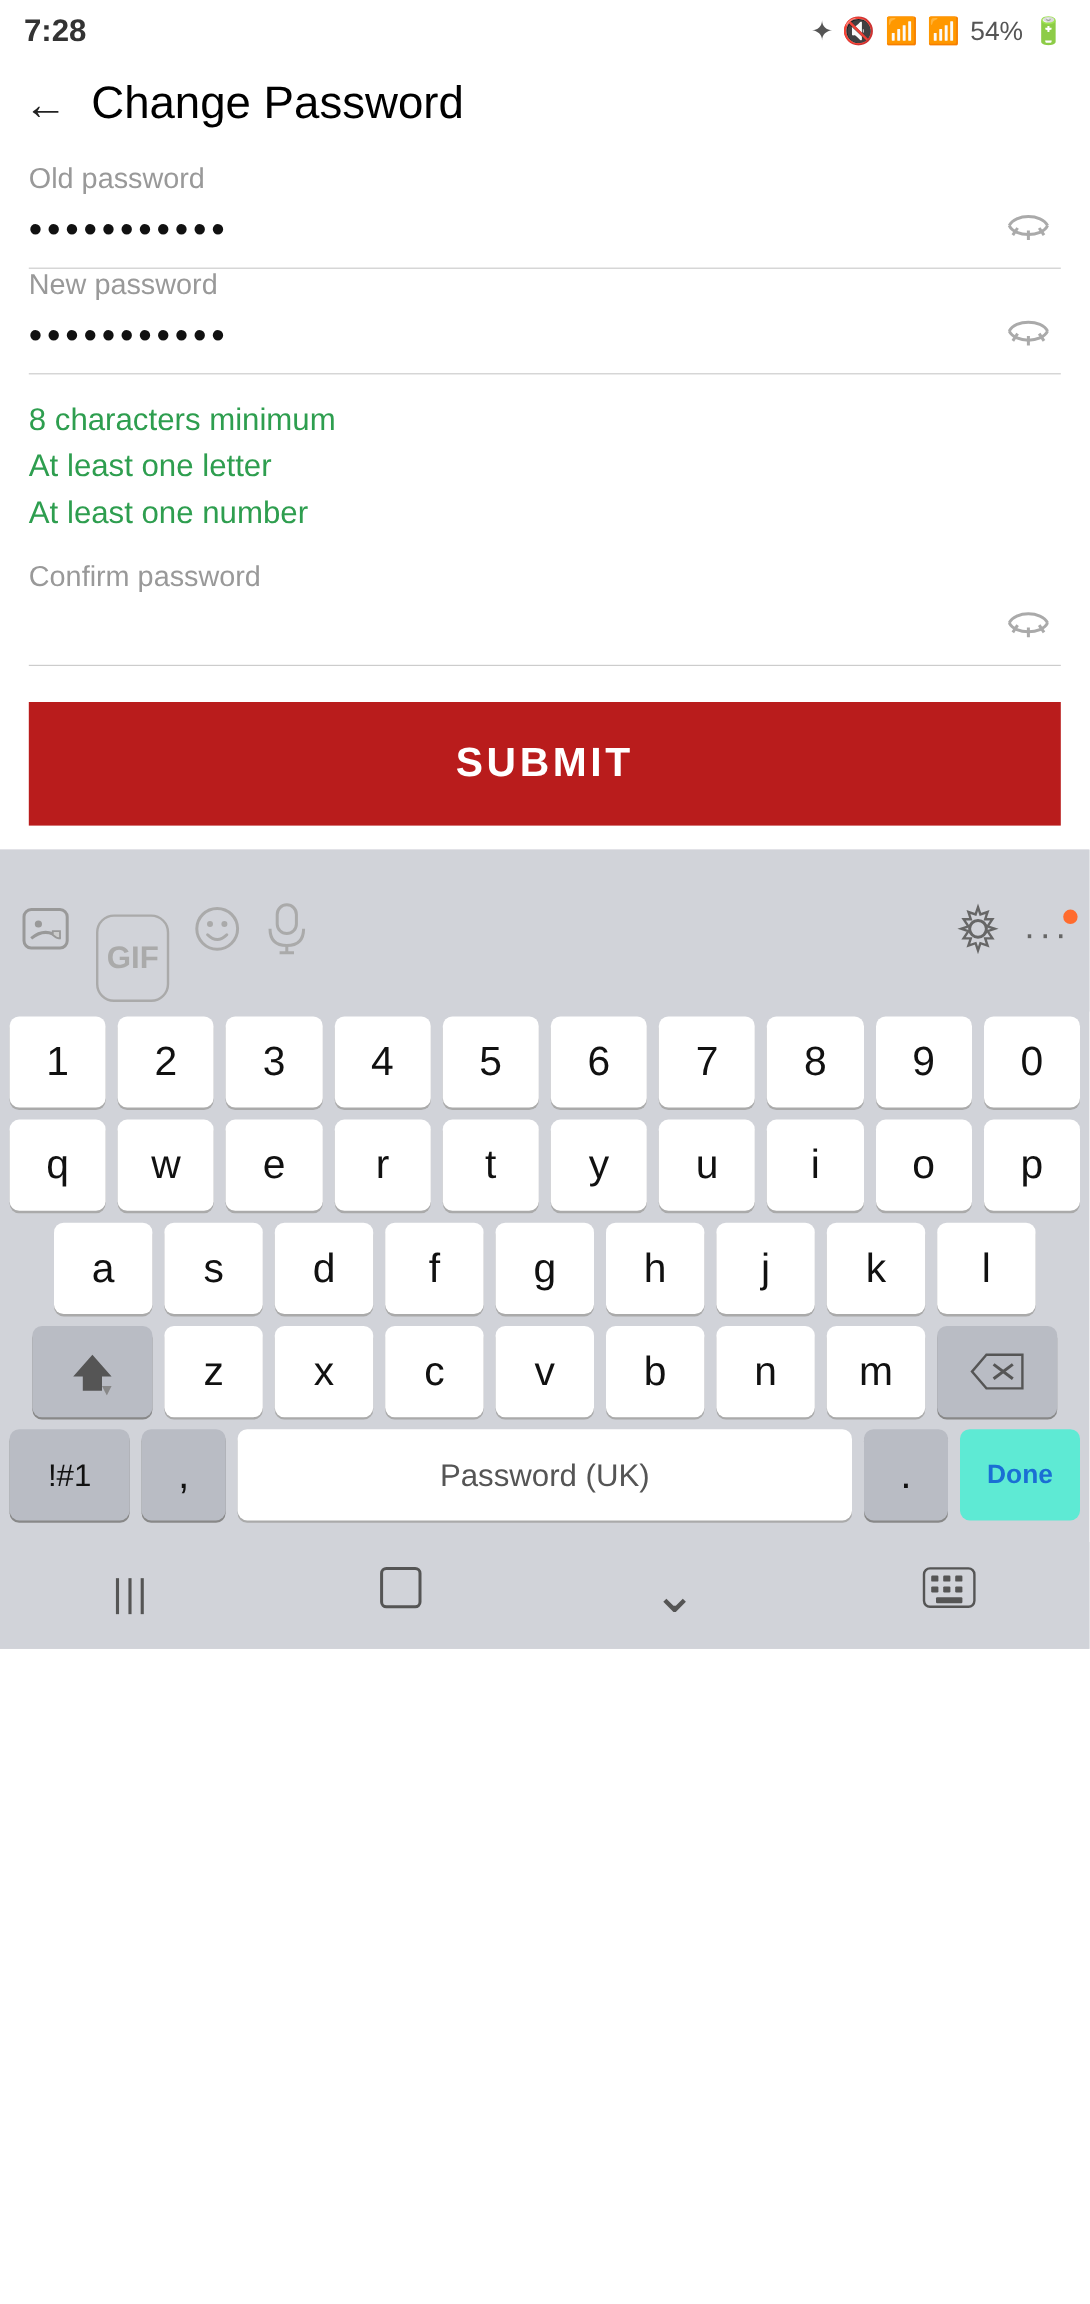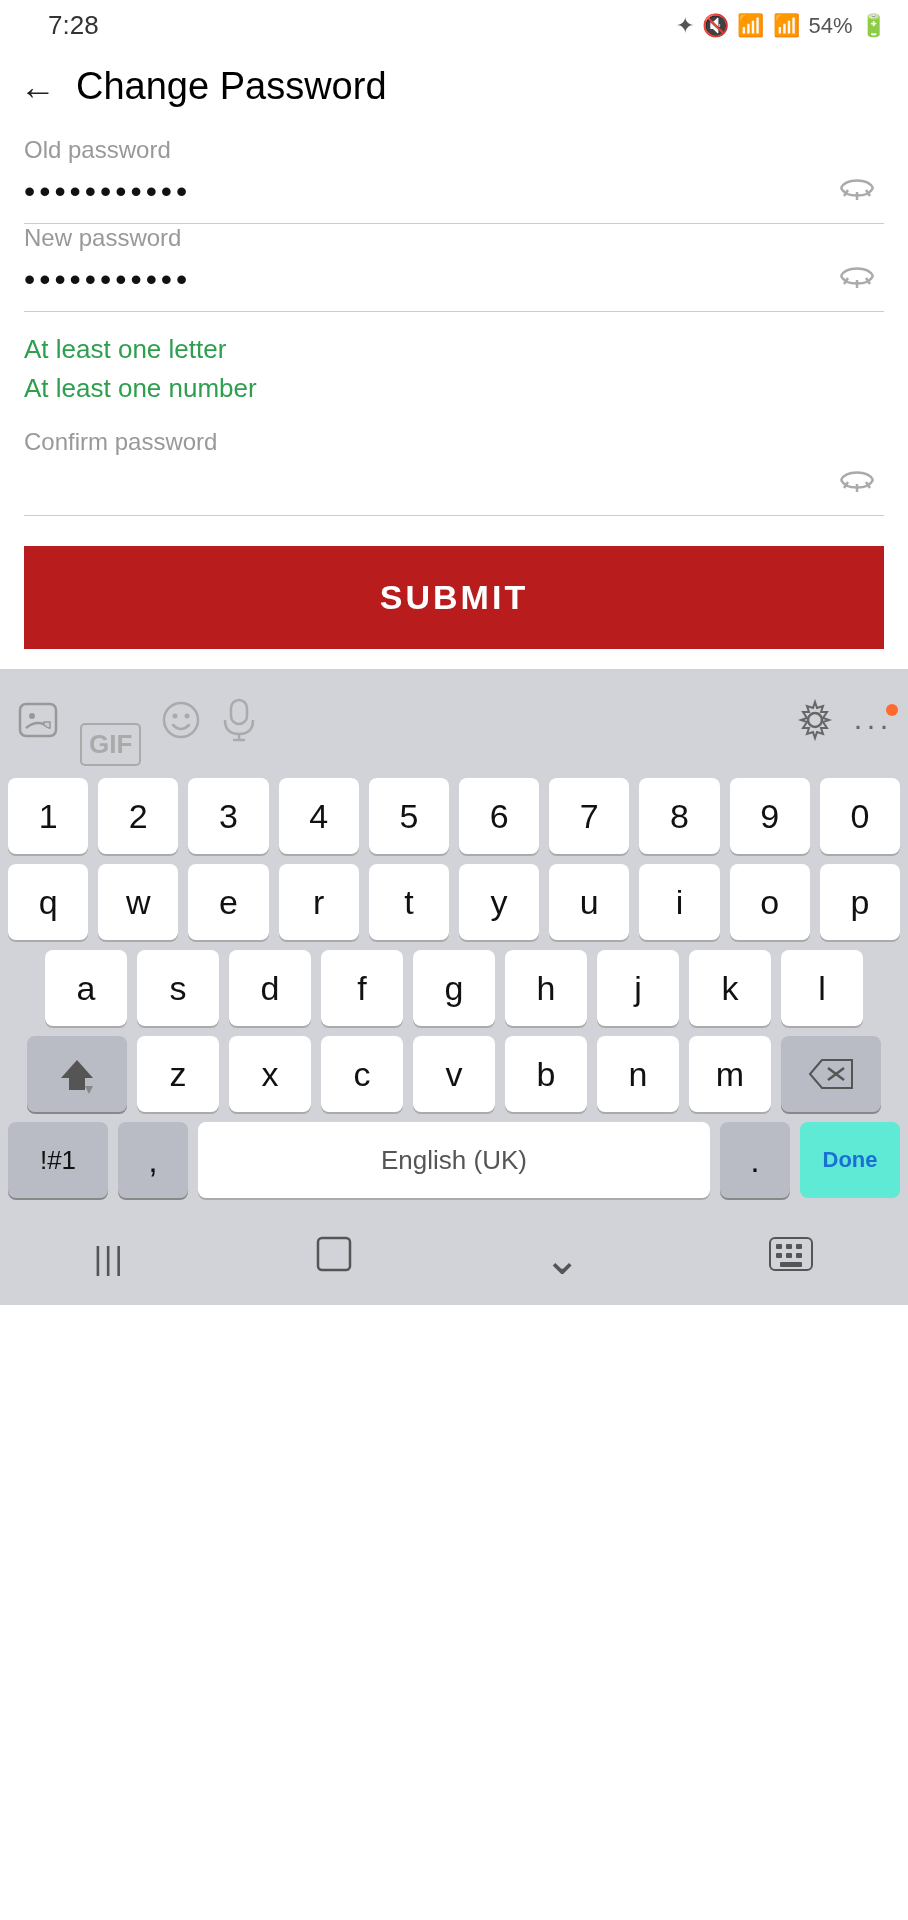--- a/index.html
+++ b/index.html
@@ -15,23 +15,22 @@
     
     .status-bar {
       display: flex;
       justify-content: space-between;
       align-items: center;
       padding: 10px 20px 6px 20px;
       background: #fff;
     }
     .status-left {
       font-size: 26px;
-      font-weight: 400;
+      font-weight: 700;
       color: #333;
-      margin-left: 28px;
     }
     .status-right {
       display: flex;
       align-items: center;
       gap: 8px;
       font-size: 22px;
       color: #555;
     }
 
     
@@ -308,20 +307,21 @@
           <path d="M3 14 C8 24, 30 24, 35 14" stroke="#aaa" stroke-width="2.5" fill="none"></path>
           <line x1="6" y1="22" x2="10" y2="16" stroke="#aaa" stroke-width="2.5"></line>
           <line x1="19" y1="26" x2="19" y2="18" stroke="#aaa" stroke-width="2.5"></line>
           <line x1="32" y1="22" x2="28" y2="16" stroke="#aaa" stroke-width="2.5"></line>
         </svg>
       </span>
     </div>
   </div>
 
   <div class="validation-hints">
+    <div class="hint-item">8 characters minimum</div>
     <div class="hint-item">At least one letter</div>
     <div class="hint-item">At least one number</div>
   </div>
 
   <div class="field-group">
     <div class="field-label">Confirm password</div>
     <div class="field-row">
       <input class="field-input" type="text" value="" placeholder="" style="caret-color: rgb(17, 17, 17);">
       <span class="eye-icon">
         <svg class="eye-svg" viewBox="0 0 38 28">
@@ -343,21 +343,21 @@
 
   <div class="keyboard-toolbar">
     <span class="keyboard-tool-icon">
       <svg width="44" height="40" viewBox="0 0 44 40" fill="none">
         <rect x="4" y="4" width="36" height="32" rx="6" stroke="#999" stroke-width="2.5"></rect>
         <circle cx="16" cy="16" r="3" fill="#999"></circle>
         <path d="M10 28 Q22 18 34 28" stroke="#999" stroke-width="2.5" fill="none"></path>
         <path d="M28 22 L34 22 L34 28 Q31 28 28 25 Z" fill="#ccc" stroke="#999" stroke-width="1.5"></path>
       </svg>
     </span>
-    <span class="keyboard-tool-icon" style="font-size:26px; font-weight:700; color:#aaa; border:2px solid #aaa; padding:4px 7px; border-radius:5px;margin-top:40px;">GIF</span>
+    <span class="keyboard-tool-icon" style="font-size:26px; font-weight:700; color:#aaa; border:2px solid #aaa; padding:19px 7px; border-radius:15px;margin-top:40px;">GIF</span>
     <span class="keyboard-tool-icon">
       <svg width="40" height="40" viewBox="0 0 40 40" fill="none">
         <circle cx="20" cy="20" r="17" stroke="#aaa" stroke-width="2.5"></circle>
         <circle cx="14" cy="16" r="2.5" fill="#aaa"></circle>
         <circle cx="26" cy="16" r="2.5" fill="#aaa"></circle>
         <path d="M12 25 Q20 33 28 25" stroke="#aaa" stroke-width="2.5" fill="none" stroke-linecap="round"></path>
       </svg>
     </span>
     <span class="keyboard-tool-icon">
       <svg width="36" height="44" viewBox="0 0 36 44" fill="none">
@@ -440,21 +440,21 @@
           <path d="M16 4 L4 18 L16 32 L46 32 L46 4 Z" stroke="#555" stroke-width="2" fill="none"></path>
           <line x1="22" y1="12" x2="38" y2="24" stroke="#555" stroke-width="2.5"></line>
           <line x1="38" y1="12" x2="22" y2="24" stroke="#555" stroke-width="2.5"></line>
         </svg>
       </div>
     </div>
 
     <div class="key-row">
       <div class="key key-symbols key-special" style="font-size:26px;">!#1</div>
       <div class="key key-comma key-special">,</div>
-      <div class="key key-space" style="display:flex; align-items:center; justify-content:center; font-size:26px; color:#555;">English (UK)</div>
+      <div class="key key-space" style="display:flex; align-items:center; justify-content:center; font-size:26px; color:#555;">Password (UK)</div>
       <div class="key key-period key-special">.</div>
       <div class="key key-done" style="font-size:22px; color:#1a6fd4; font-weight:600; background:#5eead4; box-shadow:none; width:100px;">Done</div>
     </div>
   </div>
 
   <div class="nav-bar">
     <span class="nav-btn" style="font-size:32px; letter-spacing:2px; color:#555;">|||</span>
     <span class="nav-btn">
       <svg width="44" height="44" viewBox="0 0 44 44" fill="none">
         <rect x="6" y="6" width="32" height="32" rx="4" stroke="#555" stroke-width="2.5"></rect>

